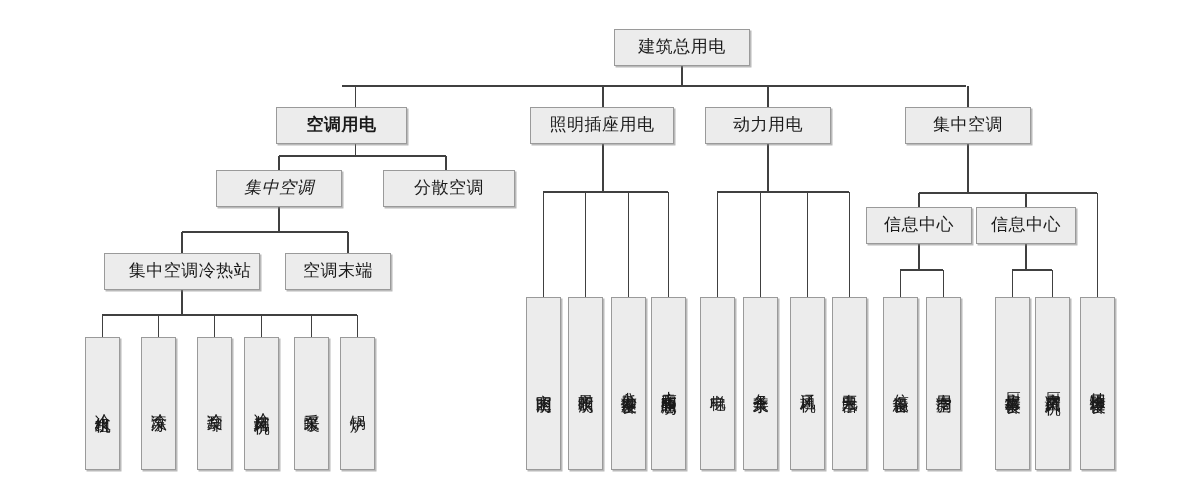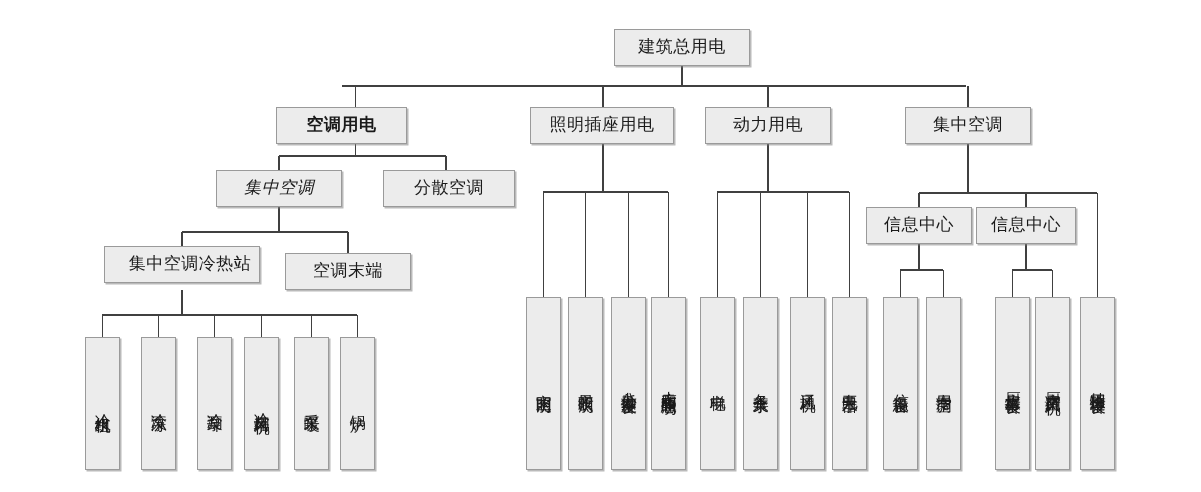--- a/index.html
+++ b/index.html
@@ -119,24 +119,24 @@
     </div>
     <div class="node horiz" style="left: 905px; top: 107px; width: 126px; height: 37px;">
       <span class="lbl">集中空调</span>
     </div>
     <div class="node horiz" style="left: 216px; top: 170px; width: 126px; height: 37px; font-style: italic;">
       <span class="lbl">集中空调</span>
     </div>
     <div class="node horiz" style="left: 383px; top: 170px; width: 132px; height: 37px;">
       <span class="lbl">分散空调</span>
     </div>
-    <div class="node horiz" style="left: 104px; top: 246px; width: 156px; height: 37px; padding-left: 16px;">
+    <div class="node horiz" style="left: 104px; top: 253px; width: 156px; height: 37px; padding-left: 16px;">
       <span class="lbl">集中空调冷热站</span>
     </div>
-    <div class="node horiz" style="left: 285px; top: 253px; width: 126px; height: 37px;">
+    <div class="node horiz" style="left: 285px; top: 253px; width: 106px; height: 37px;">
       <span class="lbl">空调末端</span>
     </div>
     <div class="node horiz" style="left: 866px; top: 207px; width: 106px; height: 37px;">
       <span class="lbl">信息中心</span>
     </div>
     <div class="node horiz" style="left: 976px; top: 207px; width: 100px; height: 37px;">
       <span class="lbl">信息中心</span>
     </div>
     <div class="node vert" style="left: 85px; top: 337px; width: 35px; height: 133px;">
       <span class="lbl">冷水机组</span>

